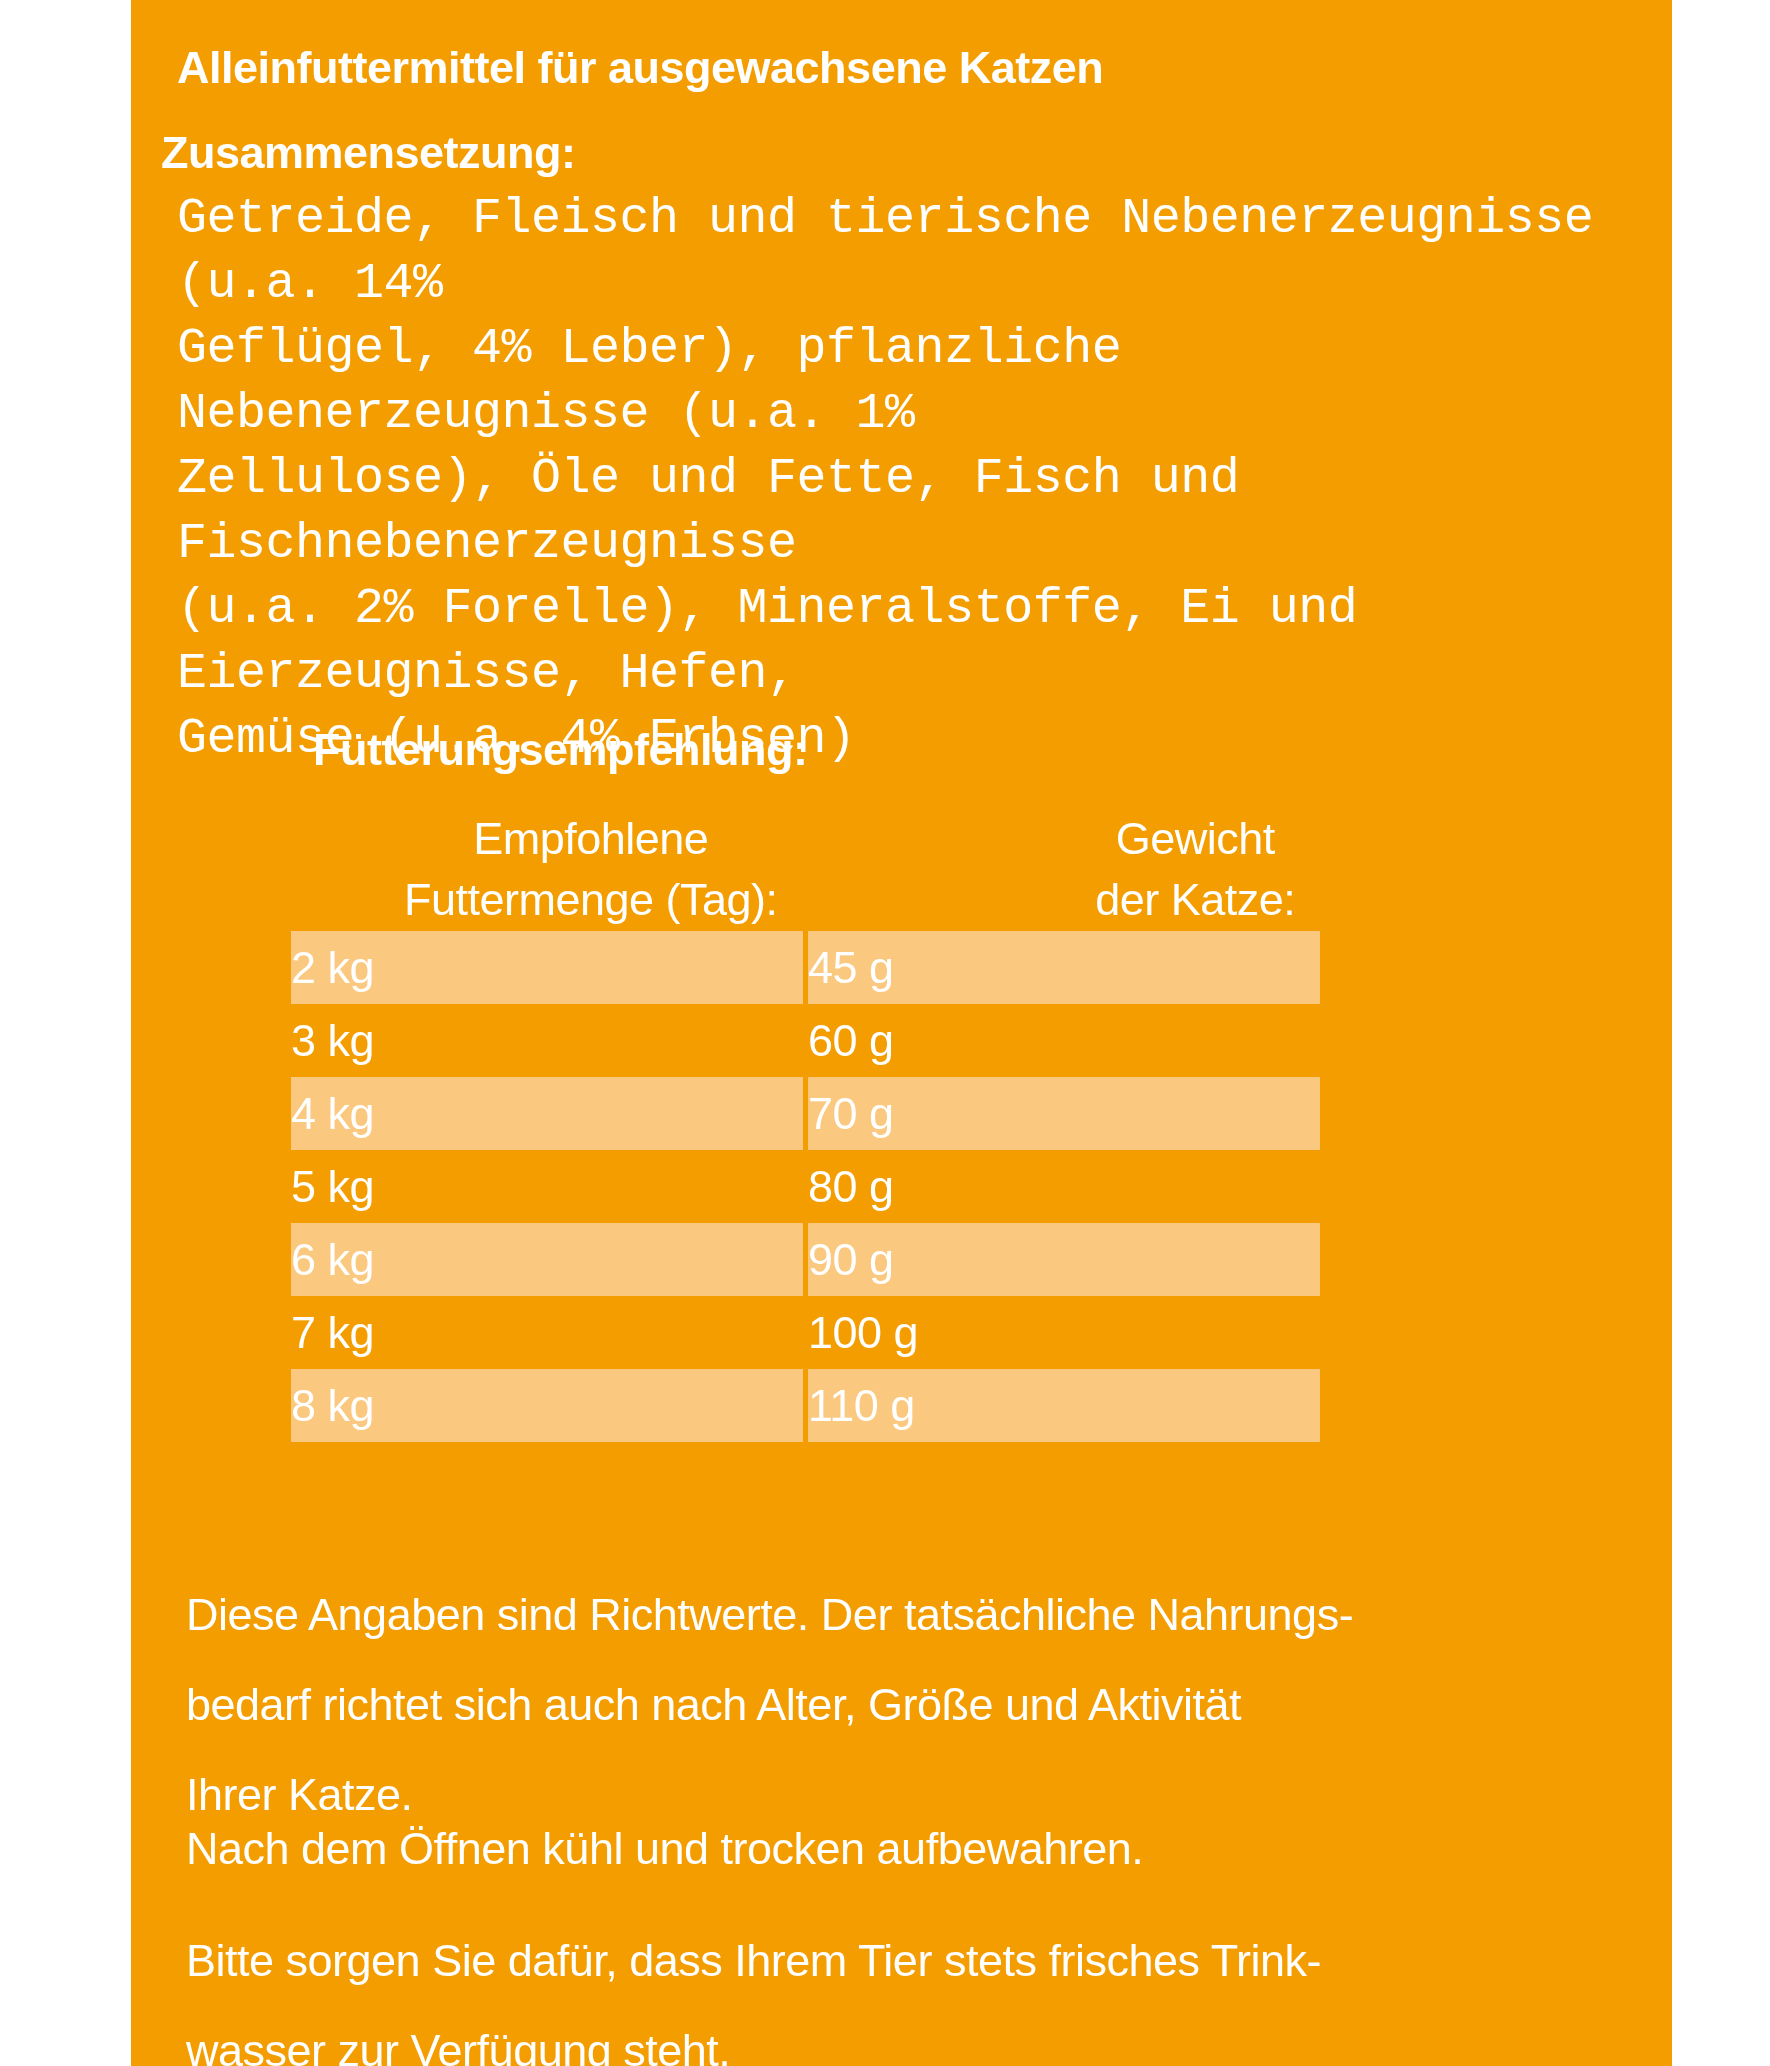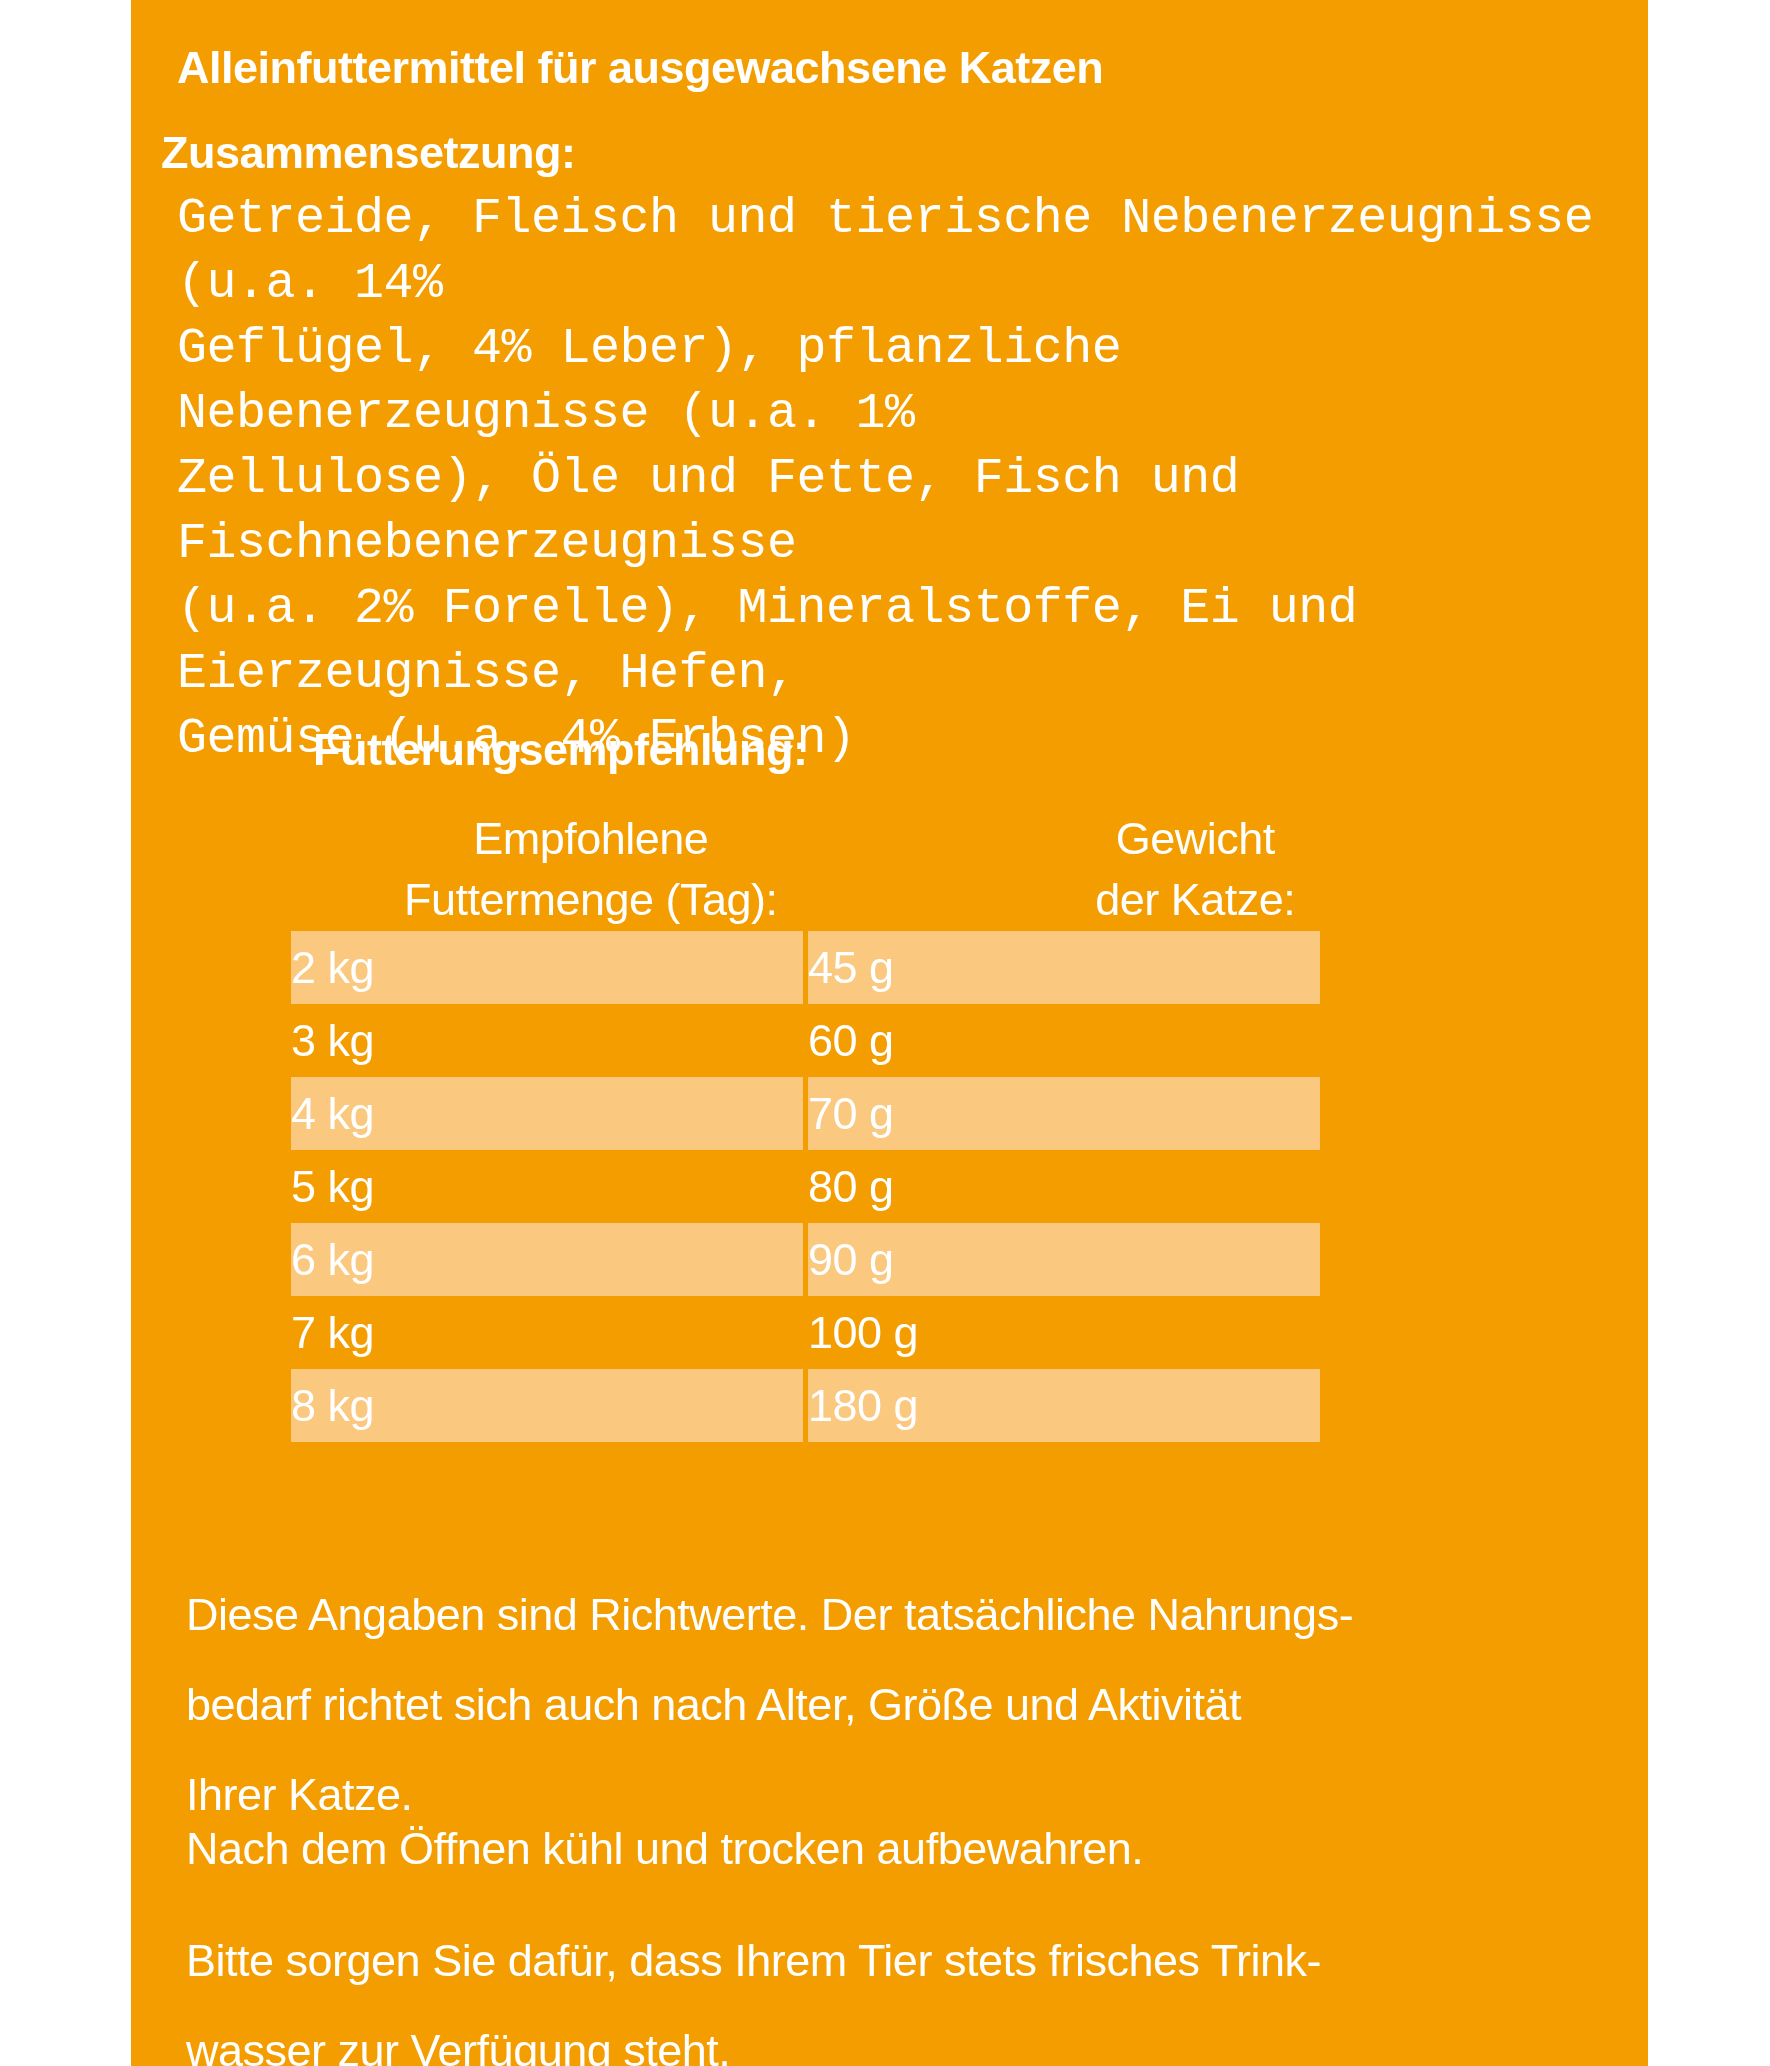--- a/index.html
+++ b/index.html
@@ -13,20 +13,21 @@
   }
   .panel {
     position: absolute;
     left: 131px;
     top: 0;
     width: 1517px;
     height: 2066px;
     background: var(--bg, #F49D00);
     color: var(--text, #FFFFFF);
     letter-spacing: -0.5px;
+    padding-left: 24px;
   }
   .title {
     position: absolute;
     left: 46px;
     top: 41px;
     font-size: 45px;
     font-weight: 700;
     line-height: 53px;
     white-space: nowrap;
   }
@@ -148,21 +149,21 @@
       <div class="trow hl">
         <div class="cell">6 kg</div>
         <div class="cell">90 g</div>
       </div>
       <div class="trow">
         <div class="cell">7 kg</div>
         <div class="cell">100 g</div>
       </div>
       <div class="trow hl">
         <div class="cell">8 kg</div>
-        <div class="cell">180 g</div>
+        <div class="cell">110 g</div>
       </div>
     </div>
   </div>
 
   <div class="note note-guideline">Diese Angaben sind Richtwerte. Der tatsächliche Nahrungs-
 bedarf richtet sich auch nach Alter, Größe und Aktivität
 Ihrer Katze.</div>
   <div class="note note-storage">Nach dem Öffnen kühl und trocken aufbewahren.</div>
   <div class="note note-water">Bitte sorgen Sie dafür, dass Ihrem Tier stets frisches Trink-
 wasser zur Verfügung steht.</div>

